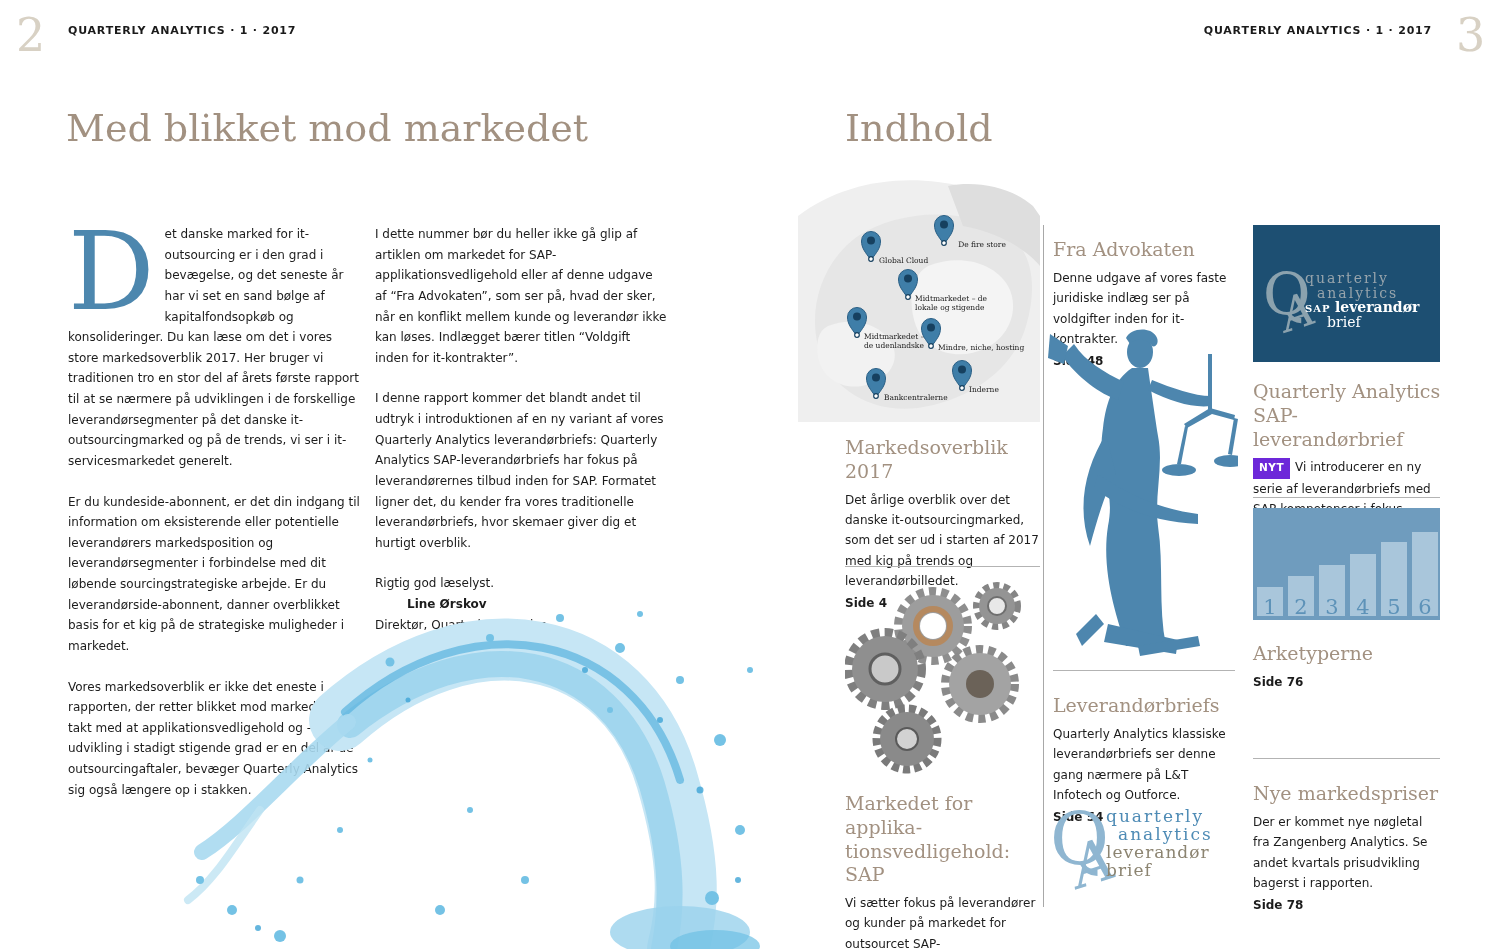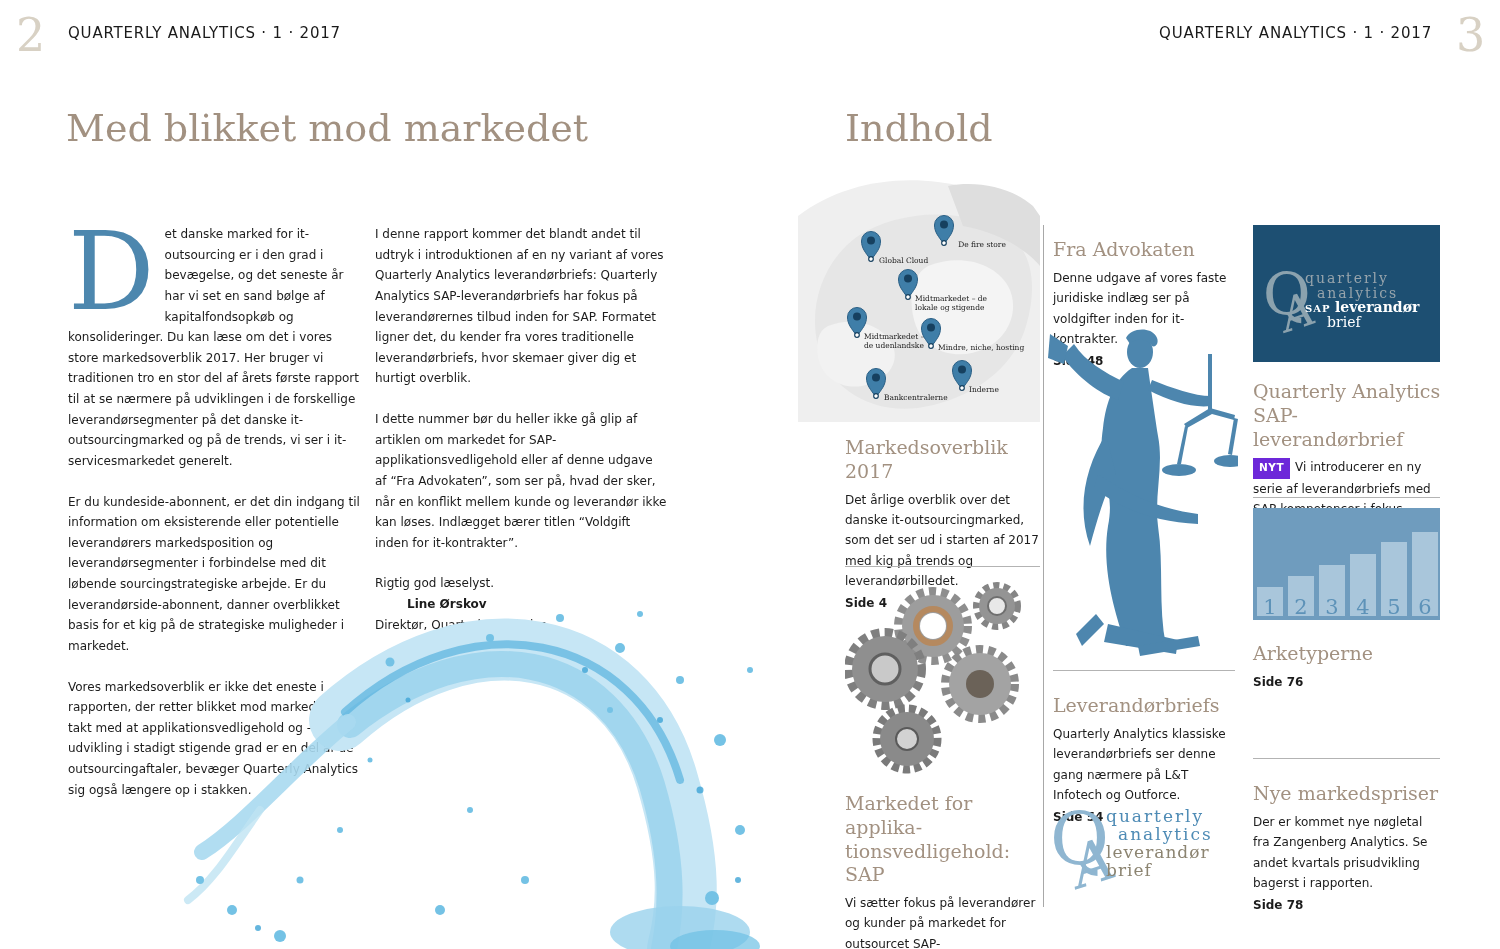--- a/index.html
+++ b/index.html
@@ -6,21 +6,21 @@
   html,body { background:#ffffff; }
   #spread {
     position:relative; width:1500px; height:949px; overflow:hidden;
     background:#ffffff; font-family:"DejaVu Sans", sans-serif; color:#1c1c1c;
   }
   .pagenum {
     position:absolute; font-family:"DejaVu Serif", serif;
     font-size:46px; color:#d8d1c4; line-height:1;
   }
   .runhead {
-    position:absolute; font-size:15px; letter-spacing:0.8px; color:#1a1a1a;
+    position:absolute; font-size:11px; letter-spacing:0.8px; color:#1a1a1a;font-weight:bold;
   }
   .big-title {
     position:absolute; font-family:"DejaVu Serif", serif; font-size:38px;
     color:#a29181; line-height:1.1; font-weight:normal;
   }
   .bodycol { position:absolute; width:294px; font-size:12px; line-height:1.72; }
   .bodycol p { margin-bottom:20px; }
   .dropcap {
     float:left; font-family:"DejaVu Serif", serif; font-size:108px; line-height:0.78;
     color:#4d87ae; margin:6px 10px 0 0;
@@ -83,22 +83,22 @@
 
     <h1 class="big-title" style="left:66px; top:108px;">Med blikket mod markedet</h1>
 
     <div class="bodycol" style="left:68px; top:224px;">
       <p><span class="dropcap">D</span><span>et danske marked for it-outsourcing er i den grad i bevægelse, og det seneste år har vi set en sand bølge af kapitalfondsopkøb og konsolideringer. Du kan læse om det i vores store markedsoverblik 2017. Her bruger vi traditionen tro en stor del af årets første rapport til at se nærmere på udviklingen i de forskellige leverandørsegmenter på det danske it-outsourcingmarked og på de trends, vi ser i it-servicesmarkedet generelt.</span></p>
       <p>Er du kundeside-abonnent, er det din indgang til information om eksisterende eller potentielle leverandørers markedsposition og leverandørsegmenter i forbindelse med dit løbende sourcingstrategiske arbejde. Er du leverandørside-abonnent, danner overblikket basis for et kig på de strategiske muligheder i markedet.</p>
       <p>Vores markedsoverblik er ikke det eneste i rapporten, der retter blikket mod markedet. I takt med at applikationsvedligehold og -udvikling i stadigt stigende grad er en del af de outsourcingaftaler, bevæger Quarterly Analytics sig også længere op i stakken.</p>
     </div>
 
     <div class="bodycol" style="left:375px; top:224px; width:292px;">
+      <p>I dette nummer bør du heller ikke gå glip af artiklen om markedet for SAP-applikationsvedligehold eller af denne udgave af “Fra Advokaten”, som ser på, hvad der sker, når en konflikt mellem kunde og leverandør ikke kan løses. Indlægget bærer titlen “Voldgift inden for it-kontrakter”.</p>
       <p>I denne rapport kommer det blandt andet til udtryk i introduktionen af en ny variant af vores Quarterly Analytics leverandørbriefs: Quarterly Analytics SAP-leverandørbriefs har fokus på leverandørernes tilbud inden for SAP. Formatet ligner det, du kender fra vores traditionelle leverandørbriefs, hvor skemaer giver dig et hurtigt overblik.</p>
-      <p>I dette nummer bør du heller ikke gå glip af artiklen om markedet for SAP-applikationsvedligehold eller af denne udgave af “Fra Advokaten”, som ser på, hvad der sker, når en konflikt mellem kunde og leverandør ikke kan løses. Indlægget bærer titlen “Voldgift inden for it-kontrakter”.</p>
       <p>
         <span>Rigtig god læselyst.</span><br>
         <span class="sig-name">Line Ørskov</span><br>
         <span>Direktør, Quarterly Analytics</span>
       </p>
     </div>
 
     <svg style="position:absolute; left:140px; top:580px;" width="620" height="369" viewBox="0 0 620 369">
       <path d="M 200 140 C 330 25 485 55 527 200 C 552 285 548 330 538 369" fill="none" stroke="#c6e6f5" stroke-width="62" stroke-linecap="round"></path>
       <path d="M 210 145 C 335 45 470 70 512 205 C 534 280 532 330 524 369" fill="none" stroke="#9ad2ec" stroke-width="26" stroke-linecap="round" opacity="0.85"></path>

